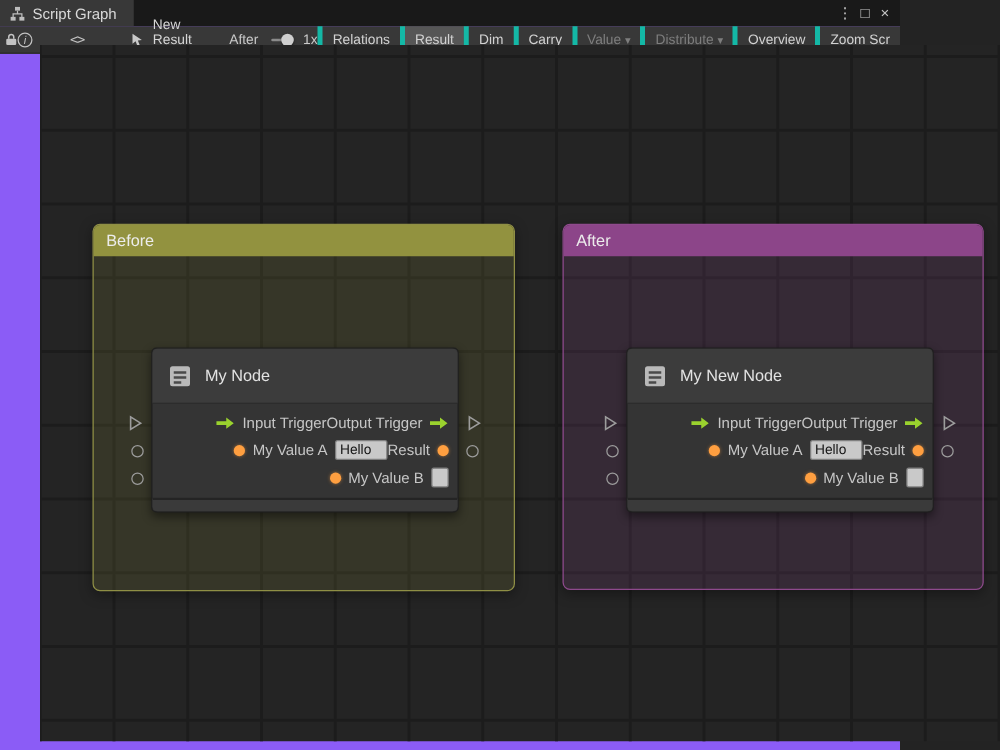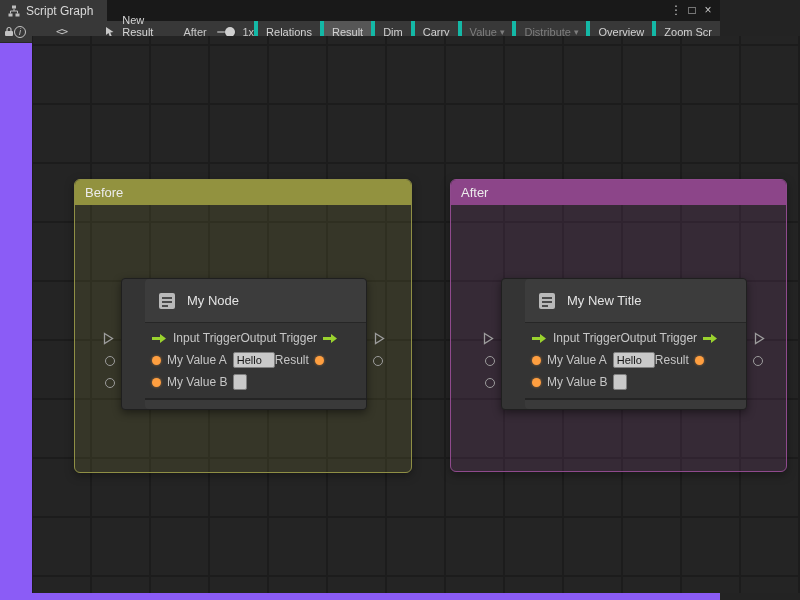--- a/index.html
+++ b/index.html
@@ -42,26 +42,26 @@
 
   
   .group { position:absolute; border-radius:6px; box-shadow:0 3px 10px rgba(0,0,0,0.35); }
   .group-before { left:42px; top:143px; width:338px; height:294px; background:rgba(150,150,62,0.16); border:1px solid #8f8f45; }
   .group-after  { left:418px; top:143px; width:337px; height:293px; background:rgba(152,72,150,0.16); border:1px solid #8f4a8d; }
   .group-header { height:25px; display:flex; align-items:center; padding:0 10px; font-size:13px; color:#ececec; border-radius:5px 5px 0 0; }
   .gh-before { background:#92923f; }
   .gh-after  { background:#8c4589; }
 
   
-  .unit-node { position:absolute; width:246px; background:#343434; border:1px solid #1f1f1f; border-radius:4px; box-shadow:0 3px 8px rgba(0,0,0,0.45);padding-left:23px; }
+  .unit-node { position:absolute; width:246px; background:#343434; border:1px solid #1f1f1f; border-radius:4px; box-shadow:0 3px 8px rgba(0,0,0,0.45); }
   .node-header { height:44px; background:#3c3c3c; border-bottom:1px solid #262626; display:flex; align-items:center; gap:9px; padding:0 11px; border-radius:4px 4px 0 0; }
   .node-icon svg { display:block; }
   .node-title { font-size:13px; color:#e3e3e3; }
   .node-body { padding:4px 0 5px; }
-  .port-row { height:22px; display:flex; align-items:center; justify-content:flex-start; padding:0 7px; }
+  .port-row { height:22px; display:flex; align-items:center; justify-content:flex-end; padding:0 7px; }
   .port-left, .port-right { display:flex; align-items:center; gap:6px; }
   .port-label { font-size:12px; color:#c6c6c6; }
   .flow-arrow { display:flex; align-items:center; }
   .value-dot { width:9px; height:9px; border-radius:50%; background:#ff9f40; box-shadow:0 0 3px rgba(255,159,64,0.55); display:inline-block; }
   .inline-field { width:42px; height:16px; background:#c9c9c9; border:1px solid #7f7f7f; border-radius:2px; font-size:11px; color:#141414; padding:0 3px; font-family:inherit; }
   .inline-field.small { width:14px; }
   .node-footer { height:11px; background:#3a3a3a; border-top:2px solid #242424; border-radius:0 0 4px 4px; }
 
   
   .ext { position:absolute; display:block; }
@@ -232,21 +232,21 @@
       <div class="unit-node" style="left:50px; top:98px;">
         <div class="node-header">
           <span class="node-icon">
             <svg width="22" height="22" viewBox="0 0 22 22">
               <rect x="3" y="3" width="16" height="16" rx="2" fill="#b9b9b9"></rect>
               <rect x="6" y="7" width="10" height="2" fill="#4a4a4a"></rect>
               <rect x="6" y="11" width="10" height="2" fill="#4a4a4a"></rect>
               <rect x="6" y="15" width="6" height="2" fill="#4a4a4a"></rect>
             </svg>
           </span>
-          <span class="node-title">My New Title</span>
+          <span class="node-title">My New Node</span>
         </div>
         <div class="node-body">
           <div class="port-row">
             <div class="port-left">
               <span class="flow-arrow">
                 <svg width="15" height="11" viewBox="0 0 15 11">
                     <path d="M0 4 H8 V1 L14 5.5 L8 10 V7 H0 Z" fill="#9ad22e"></path>
                   </svg>
               </span>
               <span class="port-label">Input Trigger</span>

